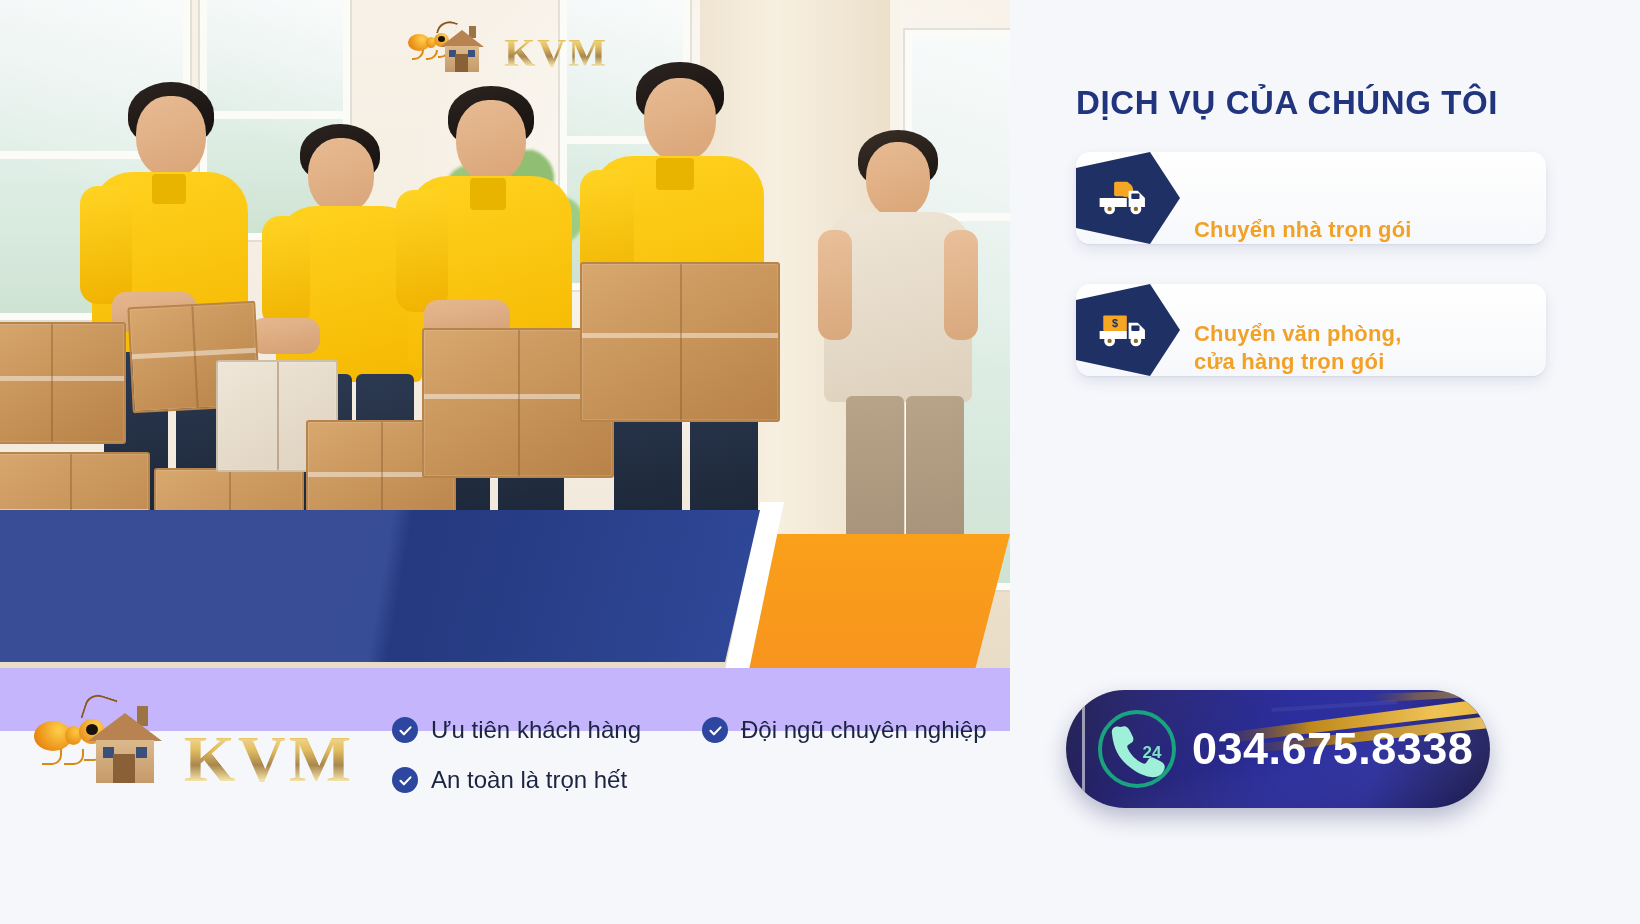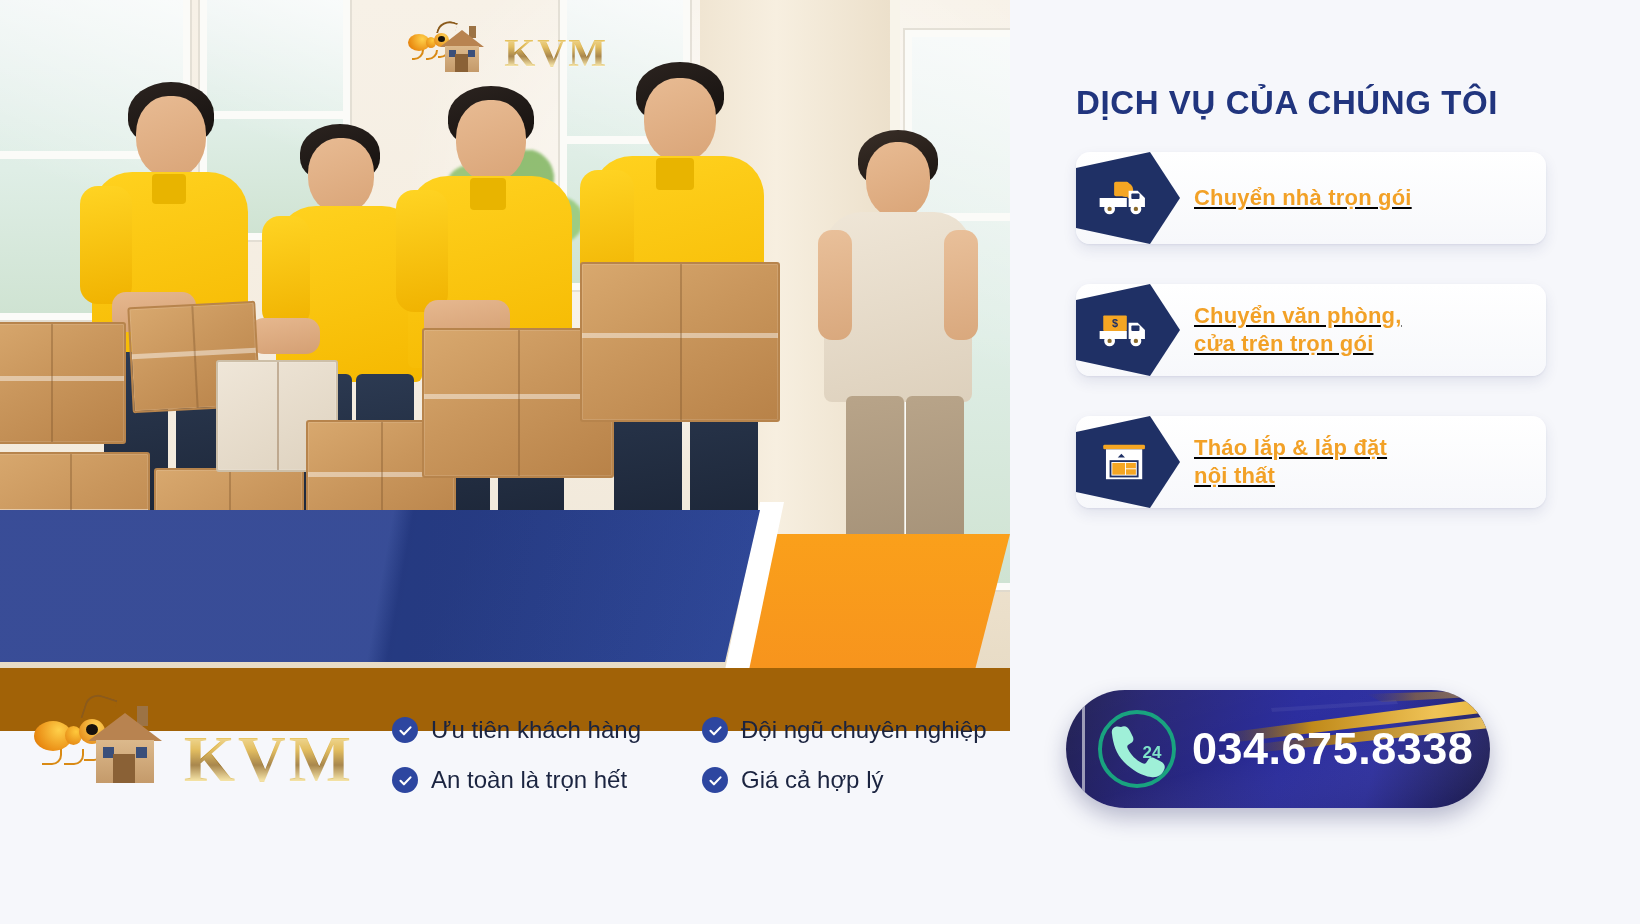--- a/index.html
+++ b/index.html
@@ -2,21 +2,21 @@
 <html><head>
 <meta charset="utf-8">
 <style>
   * { box-sizing: border-box; margin: 0; padding: 0; }
   html, body {
     width: 1640px; height: 924px;
     font-family: "Liberation Sans", sans-serif;
     background: #f6f7fb;
     overflow: hidden;
   }
-  #root { position: relative; width: 1640px; height: 731px; background: #a16207; }
+  #root { position: relative; width: 1640px; height: 731px; background: #c4b5fd; }
 
   
   .hero {
     position: absolute; left: 0; top: 0; width: 1010px; height: 668px;
     overflow: hidden;
     background: linear-gradient(175deg,#f3ece2 0%,#f6efe5 35%,#efe7da 100%);
   }
   
   .wall {
     position:absolute; left:0; top:0; width:100%; height:100%;
@@ -244,21 +244,21 @@
   .right-title {
     position:absolute; left:66px; top:84px;
     font-size:33px; font-weight:700; color:#21357e; letter-spacing:.6px;
   }
   .cards { position:absolute; left:66px; top:152px; width:470px; }
   .card {
     position:relative; height:92px; margin-bottom:40px;
     background: linear-gradient(to bottom,#ffffff,#f7f8fb);
     border-radius:14px;
     box-shadow: 0 6px 14px rgba(35,50,110,.10), 0 1px 2px rgba(35,50,110,.08);
-    display:flex; align-items:center;text-decoration:underline;
+    display:flex; align-items:flex-end;
   }
   .card-2 { height:92px; }
   .icon-badge {
     position:absolute; left:0; top:0; width:104px; height:92px;
     background:#1f3065;
     clip-path: polygon(0 16px, 74px 0, 104px 46px, 74px 92px, 0 76px);
     border-radius:16px 0 0 16px;
     display:flex; align-items:center; justify-content:center;
   }
   .icon-badge svg { width:58px; height:48px; display:block; margin-left:-6px; }
@@ -482,28 +482,20 @@
         <span class="feature-label">Đội ngũ chuyên nghiệp</span>
       </div>
       <div class="feature">
         <span class="check">
           <svg viewBox="0 0 24 24">
               <path d="M4 12.5l5.5 5.5L20 7" fill="none" stroke="#ffffff" stroke-width="3.4" stroke-linecap="round" stroke-linejoin="round"></path>
             </svg>
         </span>
         <span class="feature-label">An toàn là trọn hết</span>
       </div>
-      <div class="feature">
-        <span class="check">
-          <svg viewBox="0 0 24 24">
-              <path d="M4 12.5l5.5 5.5L20 7" fill="none" stroke="#ffffff" stroke-width="3.4" stroke-linecap="round" stroke-linejoin="round"></path>
-            </svg>
-        </span>
-        <span class="feature-label">Giá cả hợp lý</span>
-      </div>
     </div>
   </div>
 
   <div class="right">
     <div class="right-title">DỊCH VỤ CỦA CHÚNG TÔI</div>
 
     <div class="cards">
 
       <div class="card">
         <span class="icon-badge">
@@ -531,40 +523,24 @@
             <path d="M4 25h30v9H4z" fill="#ffffff"></path>
             <path d="M36 16h10l8 8v10H36z" fill="#ffffff"></path>
             <rect x="39" y="19" width="9" height="6" rx="1" fill="#1f3065"></rect>
             <circle cx="15" cy="36" r="6" fill="#ffffff"></circle>
               <circle cx="15" cy="36" r="2.4" fill="#8a6a2a"></circle>
             <circle cx="44" cy="36" r="6" fill="#ffffff"></circle>
               <circle cx="44" cy="36" r="2.4" fill="#8a6a2a"></circle>
           </svg>
         </span>
         <span class="card-label" style="white-space:pre-line">Chuyển văn phòng,
-cửa trên trọn gói</span>
-      </div>
-
-
-      <div class="card card-2">
-        <span class="icon-badge">
-          <svg viewBox="0 0 64 48">
-            <rect x="8" y="5" width="46" height="5" rx="1.5" fill="#f5a623"></rect>
-            <rect x="11" y="10" width="40" height="33" fill="#ffffff"></rect>
-            <path d="M28 15l4 4h-8z" fill="#1f3065"></path>
-            <rect x="15" y="22" width="32" height="19" fill="#1f3065"></rect>
-            <rect x="17" y="24" width="28" height="15" fill="#ffffff"></rect>
-            <rect x="18" y="25" width="14" height="13" fill="#f5a623"></rect>
-            <rect x="33" y="25" width="11" height="6" fill="#f5a623"></rect>
-            <rect x="33" y="32" width="11" height="6" fill="#f5a623"></rect>
-          </svg>
-        </span>
-        <span class="card-label" style="white-space:pre-line">Tháo lắp &amp; lắp đặt
-nội thất</span>
-      </div>
+cửa hàng trọn gói</span>
+      </div>
+
+
     </div>
 
     <div class="phone-badge">
       <span class="streaks">
         <svg viewBox="0 0 424 118" preserveAspectRatio="none" style="width:100%;height:100%;display:block">
           <defs>
             <linearGradient id="gs1" x1="0" y1="0" x2="1" y2="0">
               <stop offset="0" stop-color="#6a4a0a" stop-opacity="0"></stop>
               <stop offset="0.35" stop-color="#c08a1a"></stop>
               <stop offset="0.8" stop-color="#f0c356"></stop>

